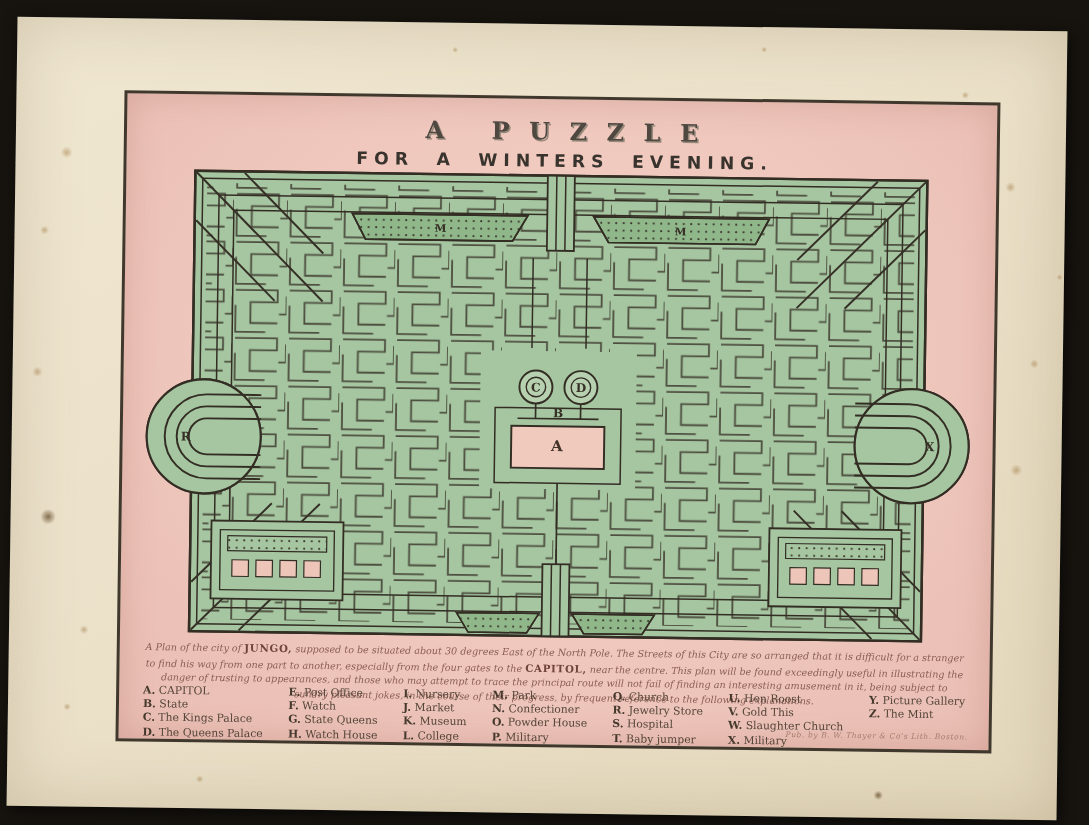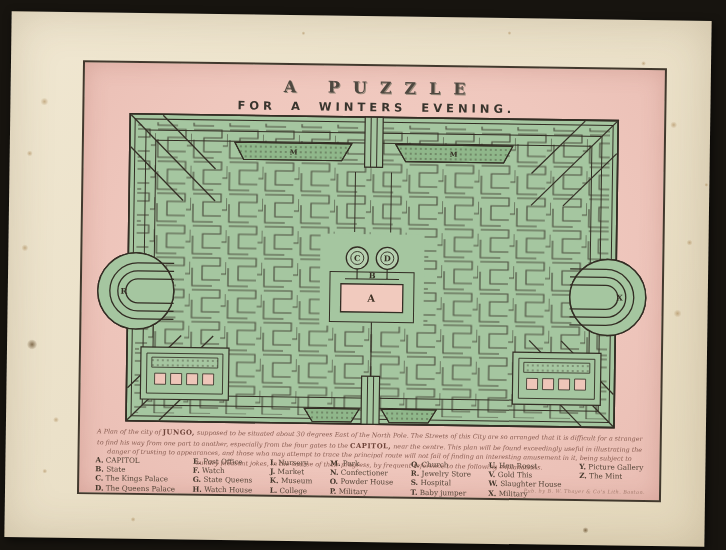--- a/index.html
+++ b/index.html
@@ -232,21 +232,21 @@
       </div>
       <div class="lcol">
         <div><span class="ll">Q.</span> <span>Church</span></div>
         <div><span class="ll">R.</span> <span>Jewelry Store</span></div>
         <div><span class="ll">S.</span> <span>Hospital</span></div>
         <div><span class="ll">T.</span> <span>Baby jumper</span></div>
       </div>
       <div class="lcol">
         <div><span class="ll">U.</span> <span>Hen Roost</span></div>
         <div><span class="ll">V.</span> <span>Gold This</span></div>
-        <div><span class="ll">W.</span> <span>Slaughter House</span></div>
+        <div><span class="ll">W.</span> <span>Slaughter Church</span></div>
         <div><span class="ll">X.</span> <span>Military</span></div>
       </div>
       <div class="lcol">
         <div><span class="ll">Y.</span> <span>Picture Gallery</span></div>
         <div><span class="ll">Z.</span> <span>The Mint</span></div>
       </div>
     </div>
 
     <div class="imprint">Pub. by B. W. Thayer &amp; Co's Lith. Boston.</div>
 

